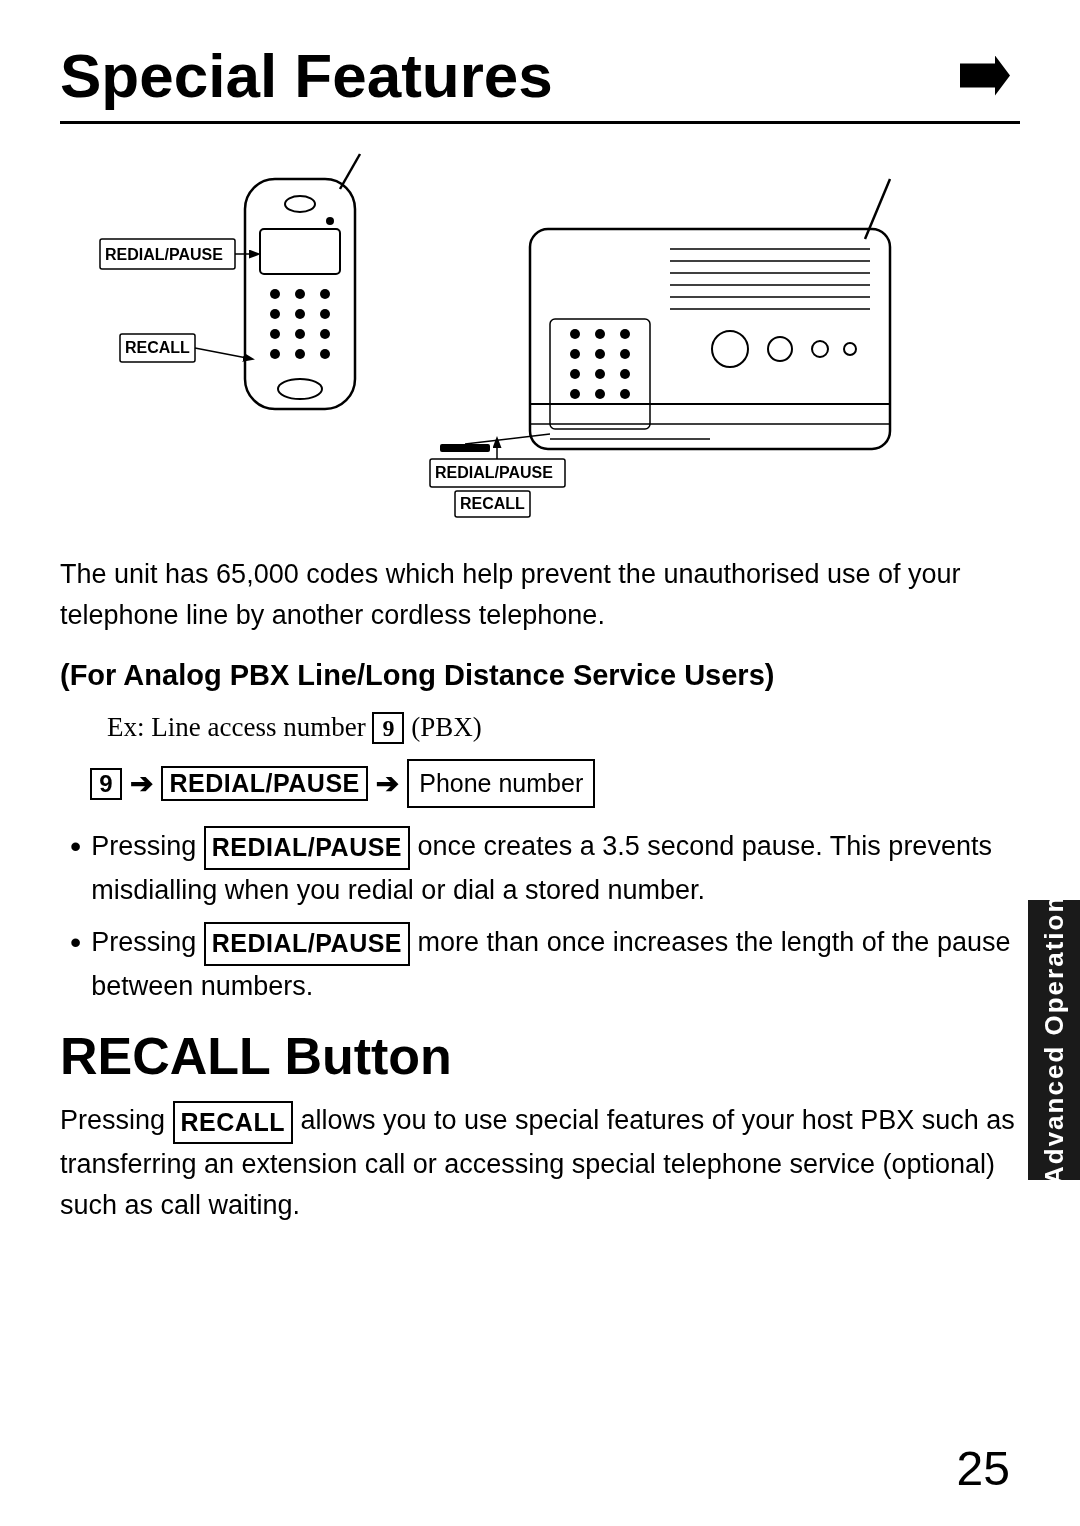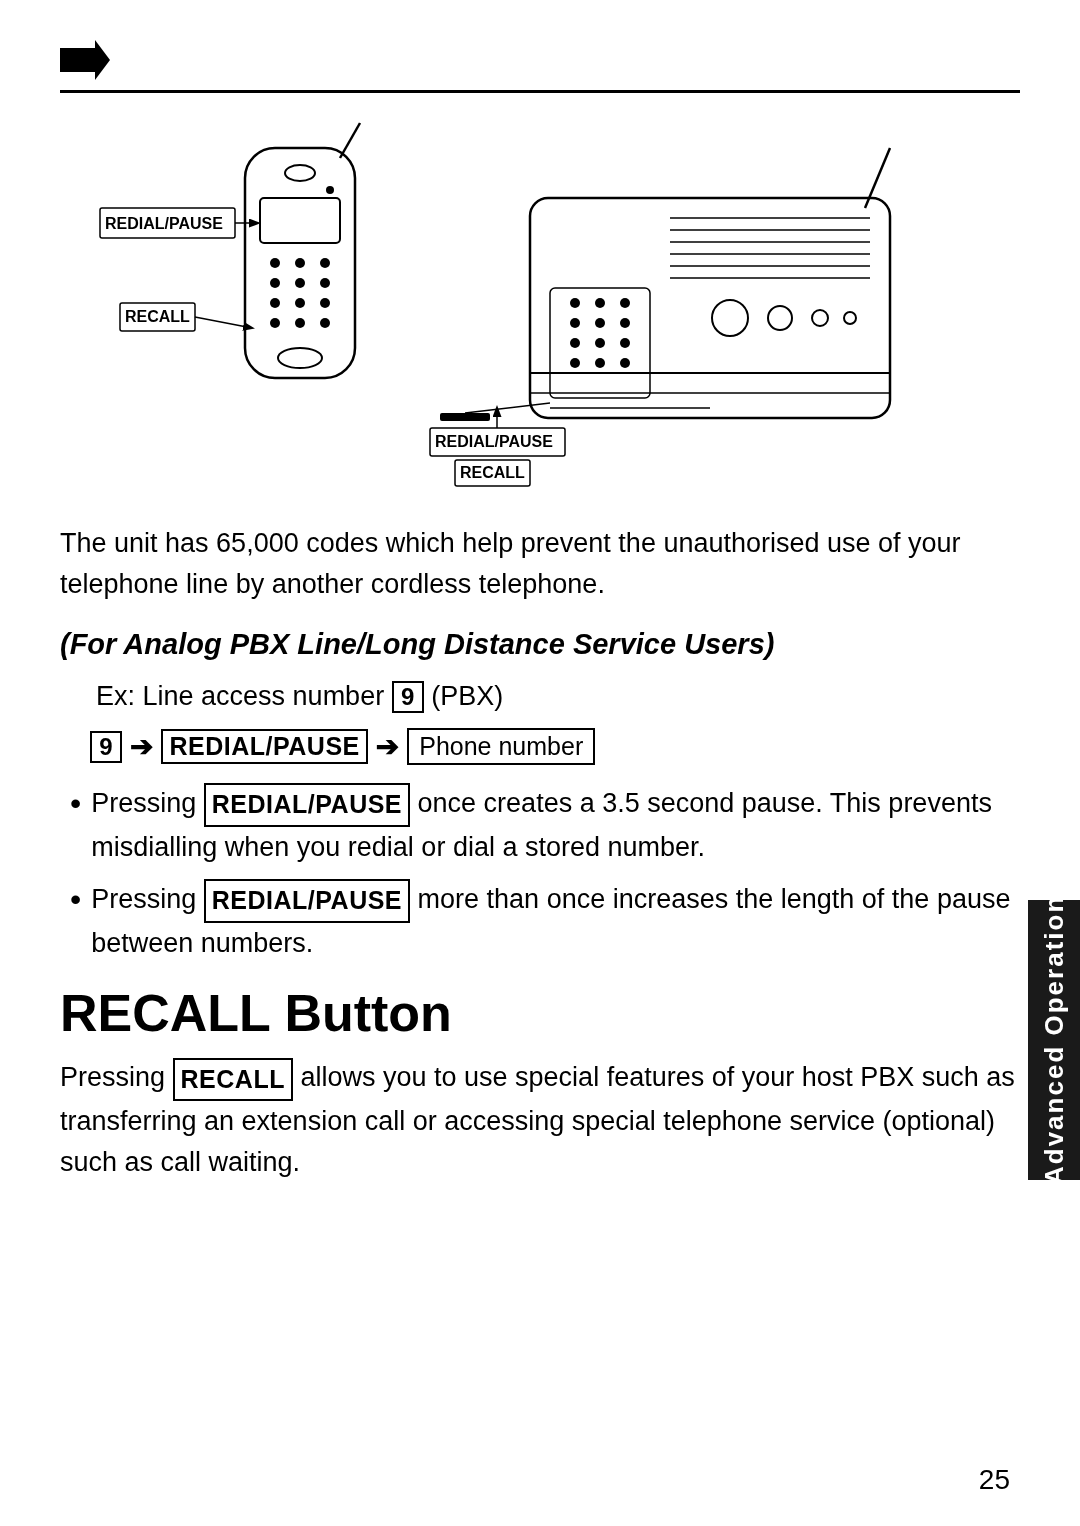--- a/index.html
+++ b/index.html
@@ -87,40 +87,40 @@
     .subsection-title {
       font-size: 44px;
       font-weight: 900;
       margin-bottom: 6px;
     }
 
     .subsection-subtitle {
       font-size: 29px;
       font-weight: 700;
       margin-bottom: 14px;
-      font-style: italic;
     }
 
     
     .btn-label {
       display: inline-block;
       border: 2px solid #000;
       padding: 1px 6px;
       font-size: 25px;
       font-weight: 700;
       letter-spacing: 0.5px;
       white-space: nowrap;
       vertical-align: middle;
     }
 
     .example-line {
       font-size: 27px;
-      margin-left: 36px;
+      margin-left: 47px;
       margin-bottom: 10px;
       line-height: 1.6;
+      font-family: Liberation Serif, serif;
     }
 
     .example-flow {
       display: flex;
       align-items: center;
       gap: 8px;
       margin-left: 30px;
       margin-bottom: 18px;
       font-size: 27px;
     }
@@ -137,21 +137,21 @@
     }
 
     .arrow-right {
       font-size: 28px;
       font-weight: 700;
     }
 
     .phone-number-box {
       display: inline-block;
       border: 2px solid #000;
-      padding: 2px 10px;
+      padding: 8px 10px;
       font-size: 25px;
       font-weight: 500;
       white-space: nowrap;
     }
 
     .bullet-list {
       margin-left: 10px;
       margin-bottom: 20px;
     }
 
@@ -193,36 +193,37 @@
       font-weight: 700;
       letter-spacing: 2px;
       white-space: nowrap;
     }
 
     
     .page-number {
       position: absolute;
       bottom: 30px;
       right: 70px;
-      font-size: 28px;
+      font-size: 48px;
       font-weight: 500;
     }
 
     .recall-section-title {
       font-size: 52px;
       font-weight: 900;
       margin-bottom: 14px;
     }
   </style>
 </head>
 <body>
 
 <div class="page-container">
 
   <div class="page-header">
+    <h1 class="page-title">Special Features</h1>
     <div class="arrow-icon"></div>
   </div>
   <hr class="header-underline">
 
   <div class="diagram-area">
     <svg class="diagram-svg" viewBox="0 0 900 370" xmlns="http://www.w3.org/2000/svg">
 
       <rect x="155" y="30" width="110" height="230" rx="30" ry="30" fill="none" stroke="#000" stroke-width="2.5"></rect>
 
       <line x1="250" y1="40" x2="270" y2="5" stroke="#000" stroke-width="2.5"></line>

